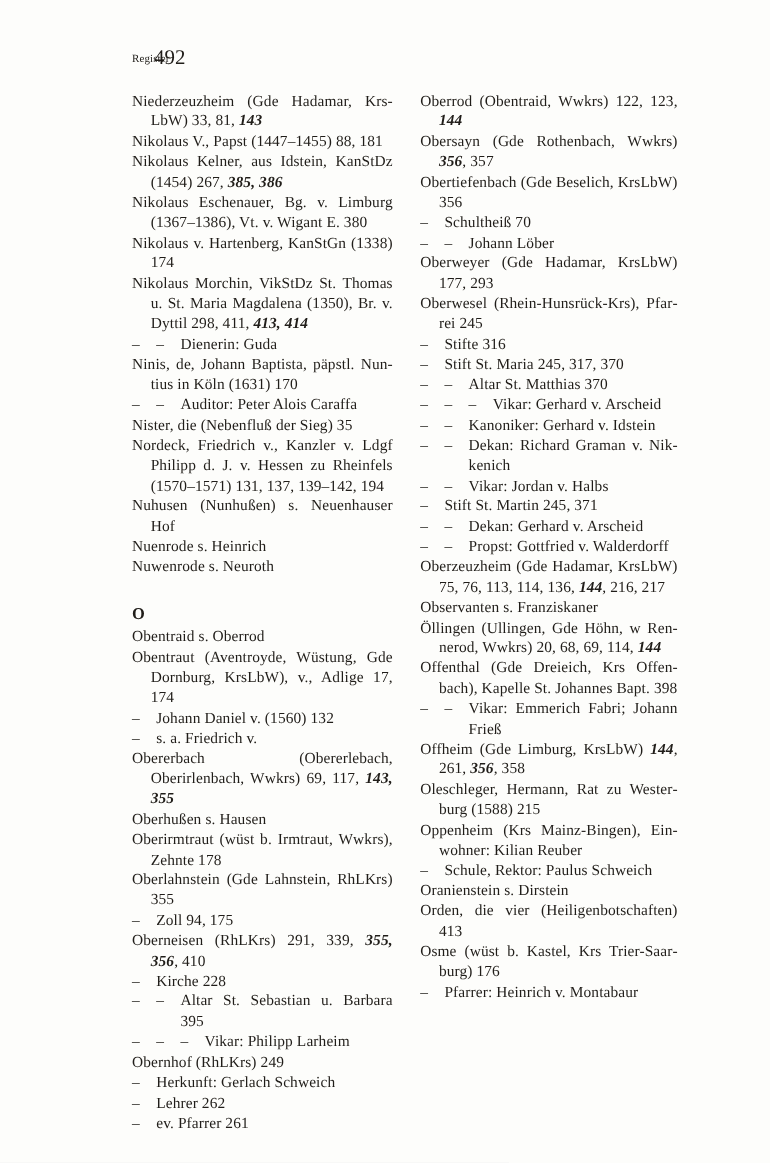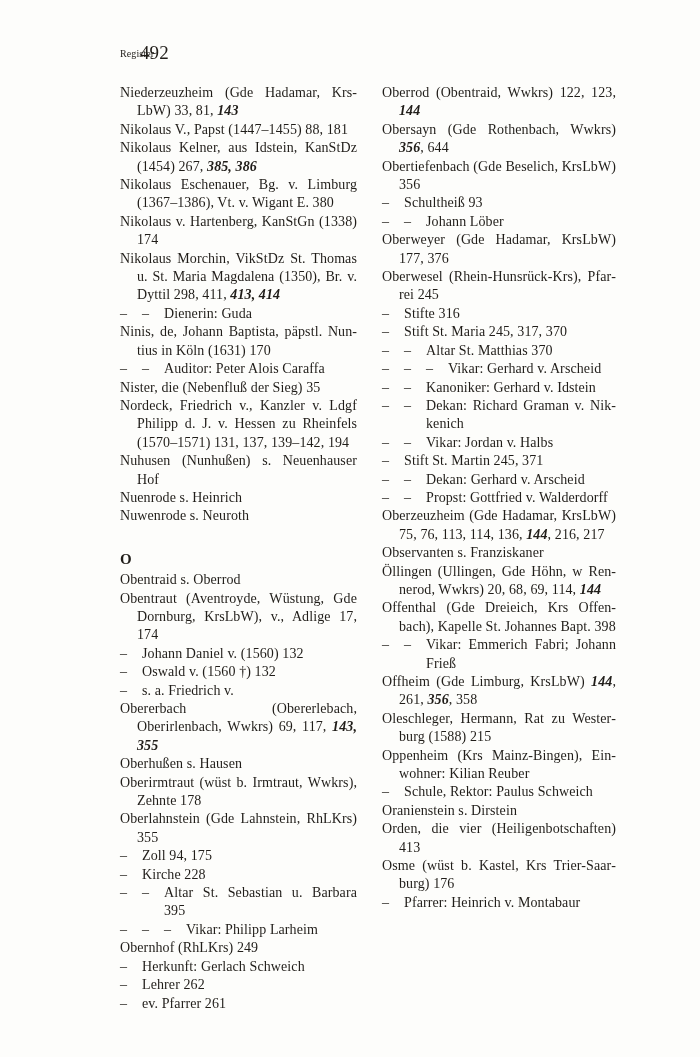--- a/index.html
+++ b/index.html
@@ -59,42 +59,42 @@
           <p class="entry l2"><span class="d">–</span><span class="d">–</span><span>Auditor: Peter Alois Caraffa</span></p>
           <p class="entry l0"><span>Nister, die (Nebenfluß der Sieg) 35</span></p>
           <p class="entry l0"><span>Nordeck, Friedrich v., Kanzler v. Ldgf Philipp d. J. v. Hessen zu Rheinfels (1570–1571) 131, 137, 139–142, 194</span></p>
           <p class="entry l0"><span class="it">Nuhusen (Nunhußen)</span><span> s. Neuenhauser Hof</span></p>
           <p class="entry l0"><span>Nuenrode s. Heinrich</span></p>
           <p class="entry l0"><span class="it">Nuwenrode</span><span> s. Neuroth</span></p>
           <p class="heading">O</p>
           <p class="entry l0"><span class="it">Obentraid</span><span> s. Oberrod</span></p>
           <p class="entry l0"><span>Obentraut (</span><span class="it">Aventroyde,</span><span> Wüstung, Gde Dornburg, KrsLbW), v., Adlige 17, 174</span></p>
           <p class="entry l1"><span class="d">–</span><span>Johann Daniel v. (1560) 132</span></p>
-          <p class="entry l1"><span class="d">–</span><span>Oswald v. (1560 †) 132</span></p>
           <p class="entry l1"><span class="d">–</span><span>s. a. Friedrich v.</span></p>
           <p class="entry l0"><span>Obererbach (</span><span class="it">Obererlebach, Oberirlenbach,</span><span> Wwkrs) 69, 117, </span><span class="bd">143, 355</span></p>
           <p class="entry l0"><span class="it">Oberhußen</span><span> s. Hausen</span></p>
           <p class="entry l0"><span>Oberirmtraut (wüst b. Irmtraut, Wwkrs), Zehnte 178</span></p>
           <p class="entry l0"><span>Oberlahnstein (Gde Lahnstein, RhLKrs) 355</span></p>
           <p class="entry l1"><span class="d">–</span><span>Zoll 94, 175</span></p>
+          <p class="entry l0"><span>Oberneisen (RhLKrs) 291, 339, </span><span class="bd">355, 356</span><span>, 410</span></p>
           <p class="entry l1"><span class="d">–</span><span>Kirche 228</span></p>
           <p class="entry l2"><span class="d">–</span><span class="d">–</span><span>Altar St. Sebastian u. Barbara 395</span></p>
           <p class="entry l3"><span class="d">–</span><span class="d">–</span><span class="d">–</span><span>Vikar: Philipp Larheim</span></p>
           <p class="entry l0"><span>Obernhof (RhLKrs) 249</span></p>
           <p class="entry l1"><span class="d">–</span><span>Herkunft: Gerlach Schweich</span></p>
           <p class="entry l1"><span class="d">–</span><span>Lehrer 262</span></p>
           <p class="entry l1"><span class="d">–</span><span>ev. Pfarrer 261</span></p>
         </div>
       <div class="col right">
           <p class="entry l0"><span>Oberrod (</span><span class="it">Obentraid,</span><span> Wwkrs) 122, 123, </span><span class="bd">144</span></p>
-          <p class="entry l0"><span>Obersayn (Gde Rothenbach, Wwkrs) </span><span class="bd">356</span><span>, 644</span></p>
+          <p class="entry l0"><span>Obersayn (Gde Rothenbach, Wwkrs) </span><span class="bd">356</span><span>, 357</span></p>
           <p class="entry l0"><span>Obertiefenbach (Gde Beselich, Krs­LbW) 356</span></p>
-          <p class="entry l1"><span class="d">–</span><span>Schultheiß 93</span></p>
+          <p class="entry l1"><span class="d">–</span><span>Schultheiß 70</span></p>
           <p class="entry l2"><span class="d">–</span><span class="d">–</span><span>Johann Löber</span></p>
-          <p class="entry l0"><span>Oberweyer (Gde Hadamar, KrsLbW) 177, 376</span></p>
+          <p class="entry l0"><span>Oberweyer (Gde Hadamar, KrsLbW) 177, 293</span></p>
           <p class="entry l0"><span>Oberwesel (Rhein-Hunsrück-Krs), Pfar­rei 245</span></p>
           <p class="entry l1"><span class="d">–</span><span>Stifte 316</span></p>
           <p class="entry l1"><span class="d">–</span><span>Stift St. Maria 245, 317, 370</span></p>
           <p class="entry l2"><span class="d">–</span><span class="d">–</span><span>Altar St. Matthias 370</span></p>
           <p class="entry l3"><span class="d">–</span><span class="d">–</span><span class="d">–</span><span>Vikar: Gerhard v. Arscheid</span></p>
           <p class="entry l2"><span class="d">–</span><span class="d">–</span><span>Kanoniker: Gerhard v. Idstein</span></p>
           <p class="entry l2"><span class="d">–</span><span class="d">–</span><span>Dekan: Richard Graman v. Nik­kenich</span></p>
           <p class="entry l2"><span class="d">–</span><span class="d">–</span><span>Vikar: Jordan v. Halbs</span></p>
           <p class="entry l1"><span class="d">–</span><span>Stift St. Martin 245, 371</span></p>
           <p class="entry l2"><span class="d">–</span><span class="d">–</span><span>Dekan: Gerhard v. Arscheid</span></p>

